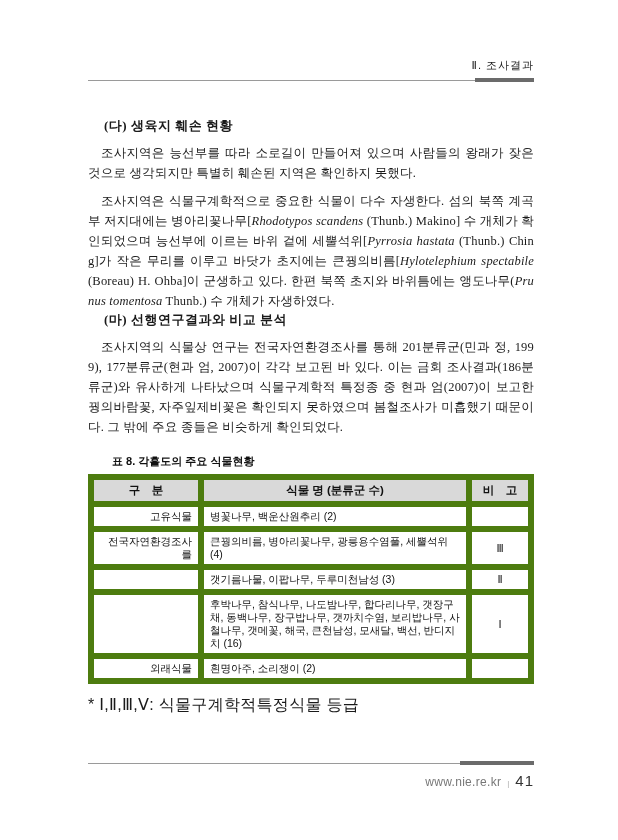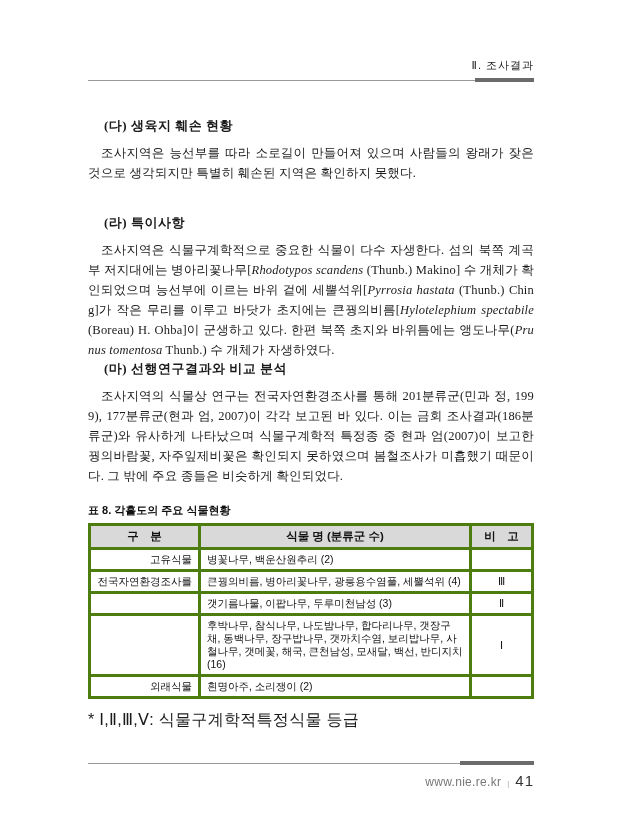--- a/index.html
+++ b/index.html
@@ -57,33 +57,34 @@
     word-break:break-all;
   }
   .para .lat{font-style:italic;}
   
   .tbl-caption{
     margin-top:17px;
     font-family:"Liberation Sans","DejaVu Sans",sans-serif;
     font-size:11px;
     font-weight:bold;
     color:#111;
+    margin-left:24px;
   }
   table.plants{
     margin-top:5px;
     width:100%;
     border-collapse:collapse;
     table-layout:fixed;
     font-family:"Liberation Sans","DejaVu Sans",sans-serif;
     font-size:10.5px;
     color:#111;
     border:1.5px solid #3a3a3a;
   }
   table.plants th,table.plants td{
-    border:3px solid #4d7c0f;
+    border:6px solid #4d7c0f;
     padding:3px 6px;
     line-height:13px;
     vertical-align:middle;
   }
   table.plants th{
     background:#d9d9d9;
     font-size:11.5px;
     font-weight:bold;
     text-align:center;
     padding:4px 2px;
@@ -123,21 +124,20 @@
       <span class="accent hdr-accent"></span>
     </div>
   </div>
 
   <div>
     <div class="sec-heading h1">(다) 생육지 훼손 현황</div>
     <p class="para"><span>조사지역은 능선부를 따라 소로길이 만들어져 있으며 사람들의 왕래가 잦은 것으로 생각되지만 특별히 훼손된 지역은 확인하지 못했다.</span></p>
   </div>
 
   <div>
-    <div class="sec-heading h2">(라) 특이사항</div>
     <p class="para"><span>조사지역은 식물구계학적으로 중요한 식물이 다수 자생한다. 섬의 북쪽 계곡부 저지대에는 병아리꽃나무[</span><span class="lat">Rhodotypos scandens</span><span> (Thunb.) Makino] 수 개체가 확인되었으며 능선부에 이르는 바위 겉에 세뿔석위[</span><span class="lat">Pyrrosia hastata</span><span> (Thunb.) Ching]가 작은 무리를 이루고 바닷가 초지에는 큰꿩의비름[</span><span class="lat">Hylotelephium spectabile</span><span> (Boreau) H. Ohba]이 군생하고 있다. 한편 북쪽 초지와 바위틈에는 앵도나무(</span><span class="lat">Prunus tomentosa</span><span> Thunb.) 수 개체가 자생하였다.</span></p>
   </div>
 
   <div>
     <div class="sec-heading h3">(마) 선행연구결과와 비교 분석</div>
     <p class="para"><span>조사지역의 식물상 연구는 전국자연환경조사를 통해 201분류군(민과 정, 1999), 177분류군(현과 엄, 2007)이 각각 보고된 바 있다. 이는 금회 조사결과(186분류군)와 유사하게 나타났으며 식물구계학적 특정종 중 현과 엄(2007)이 보고한 꿩의바람꽃, 자주잎제비꽃은 확인되지 못하였으며 봄철조사가 미흡했기 때문이다. 그 밖에 주요 종들은 비슷하게 확인되었다.</span></p>
   </div>
 
   <div class="tbl-caption">표 8. 각흘도의 주요 식물현황</div>
   <table class="plants">

